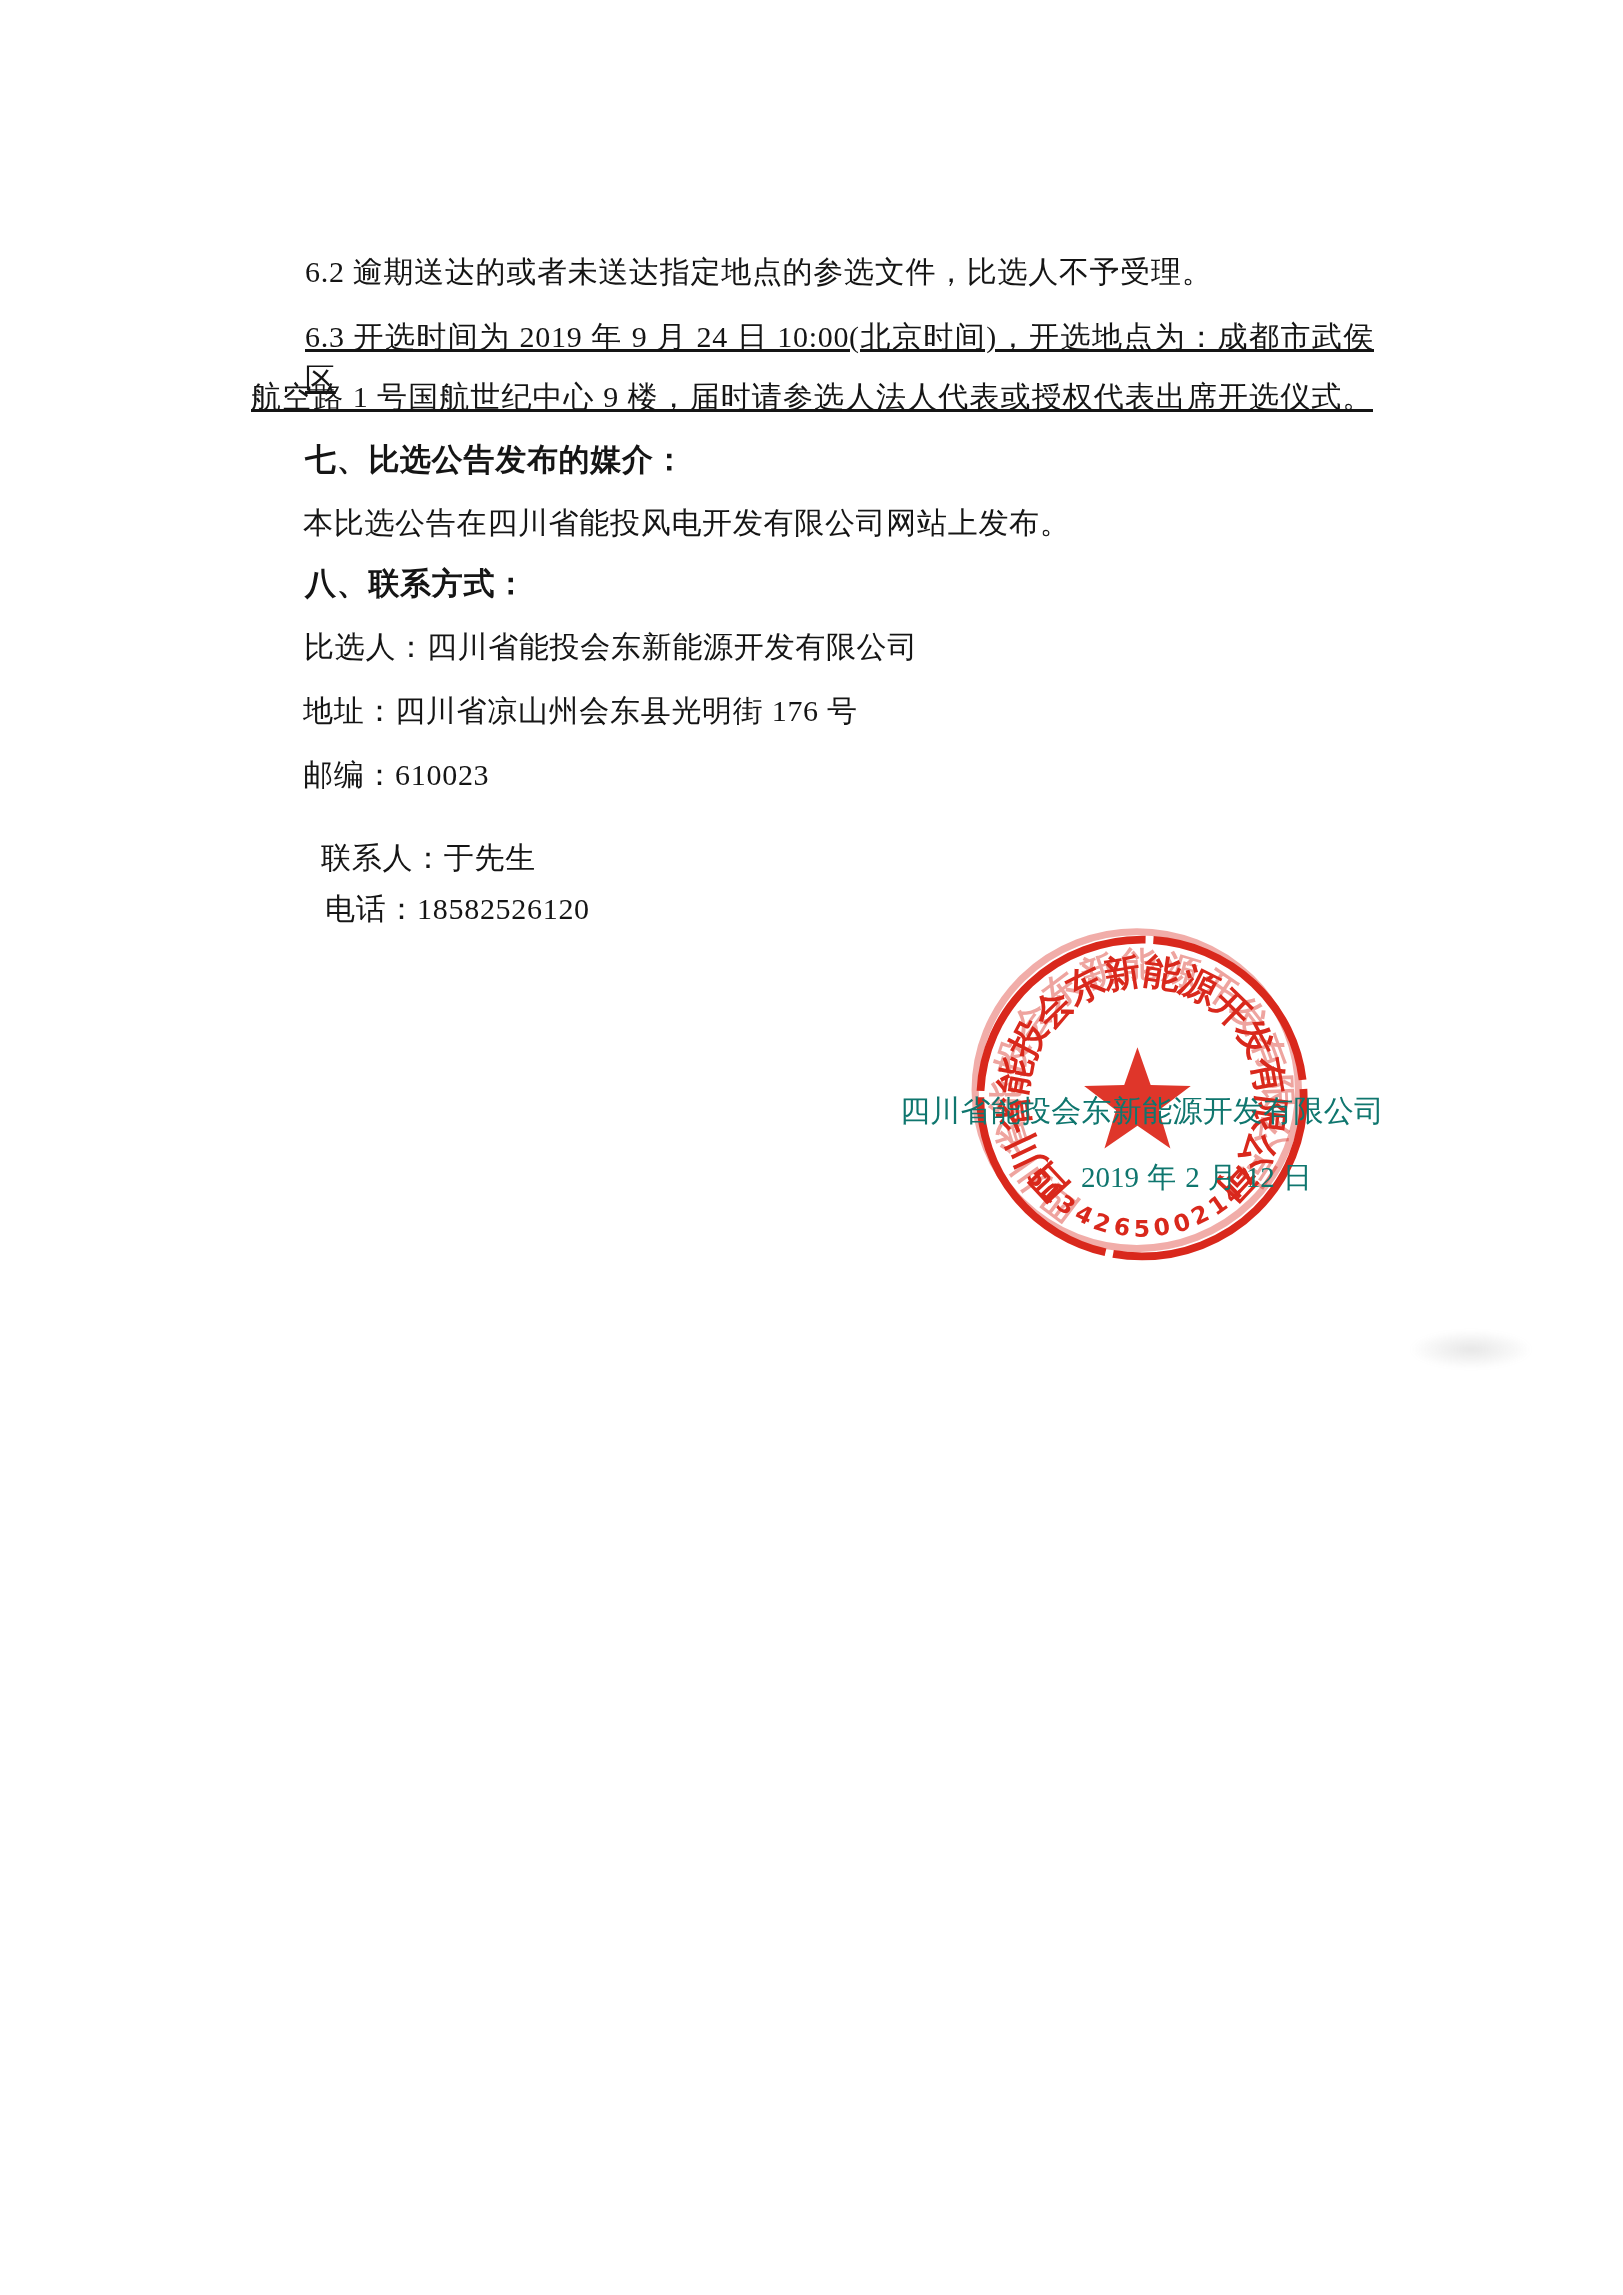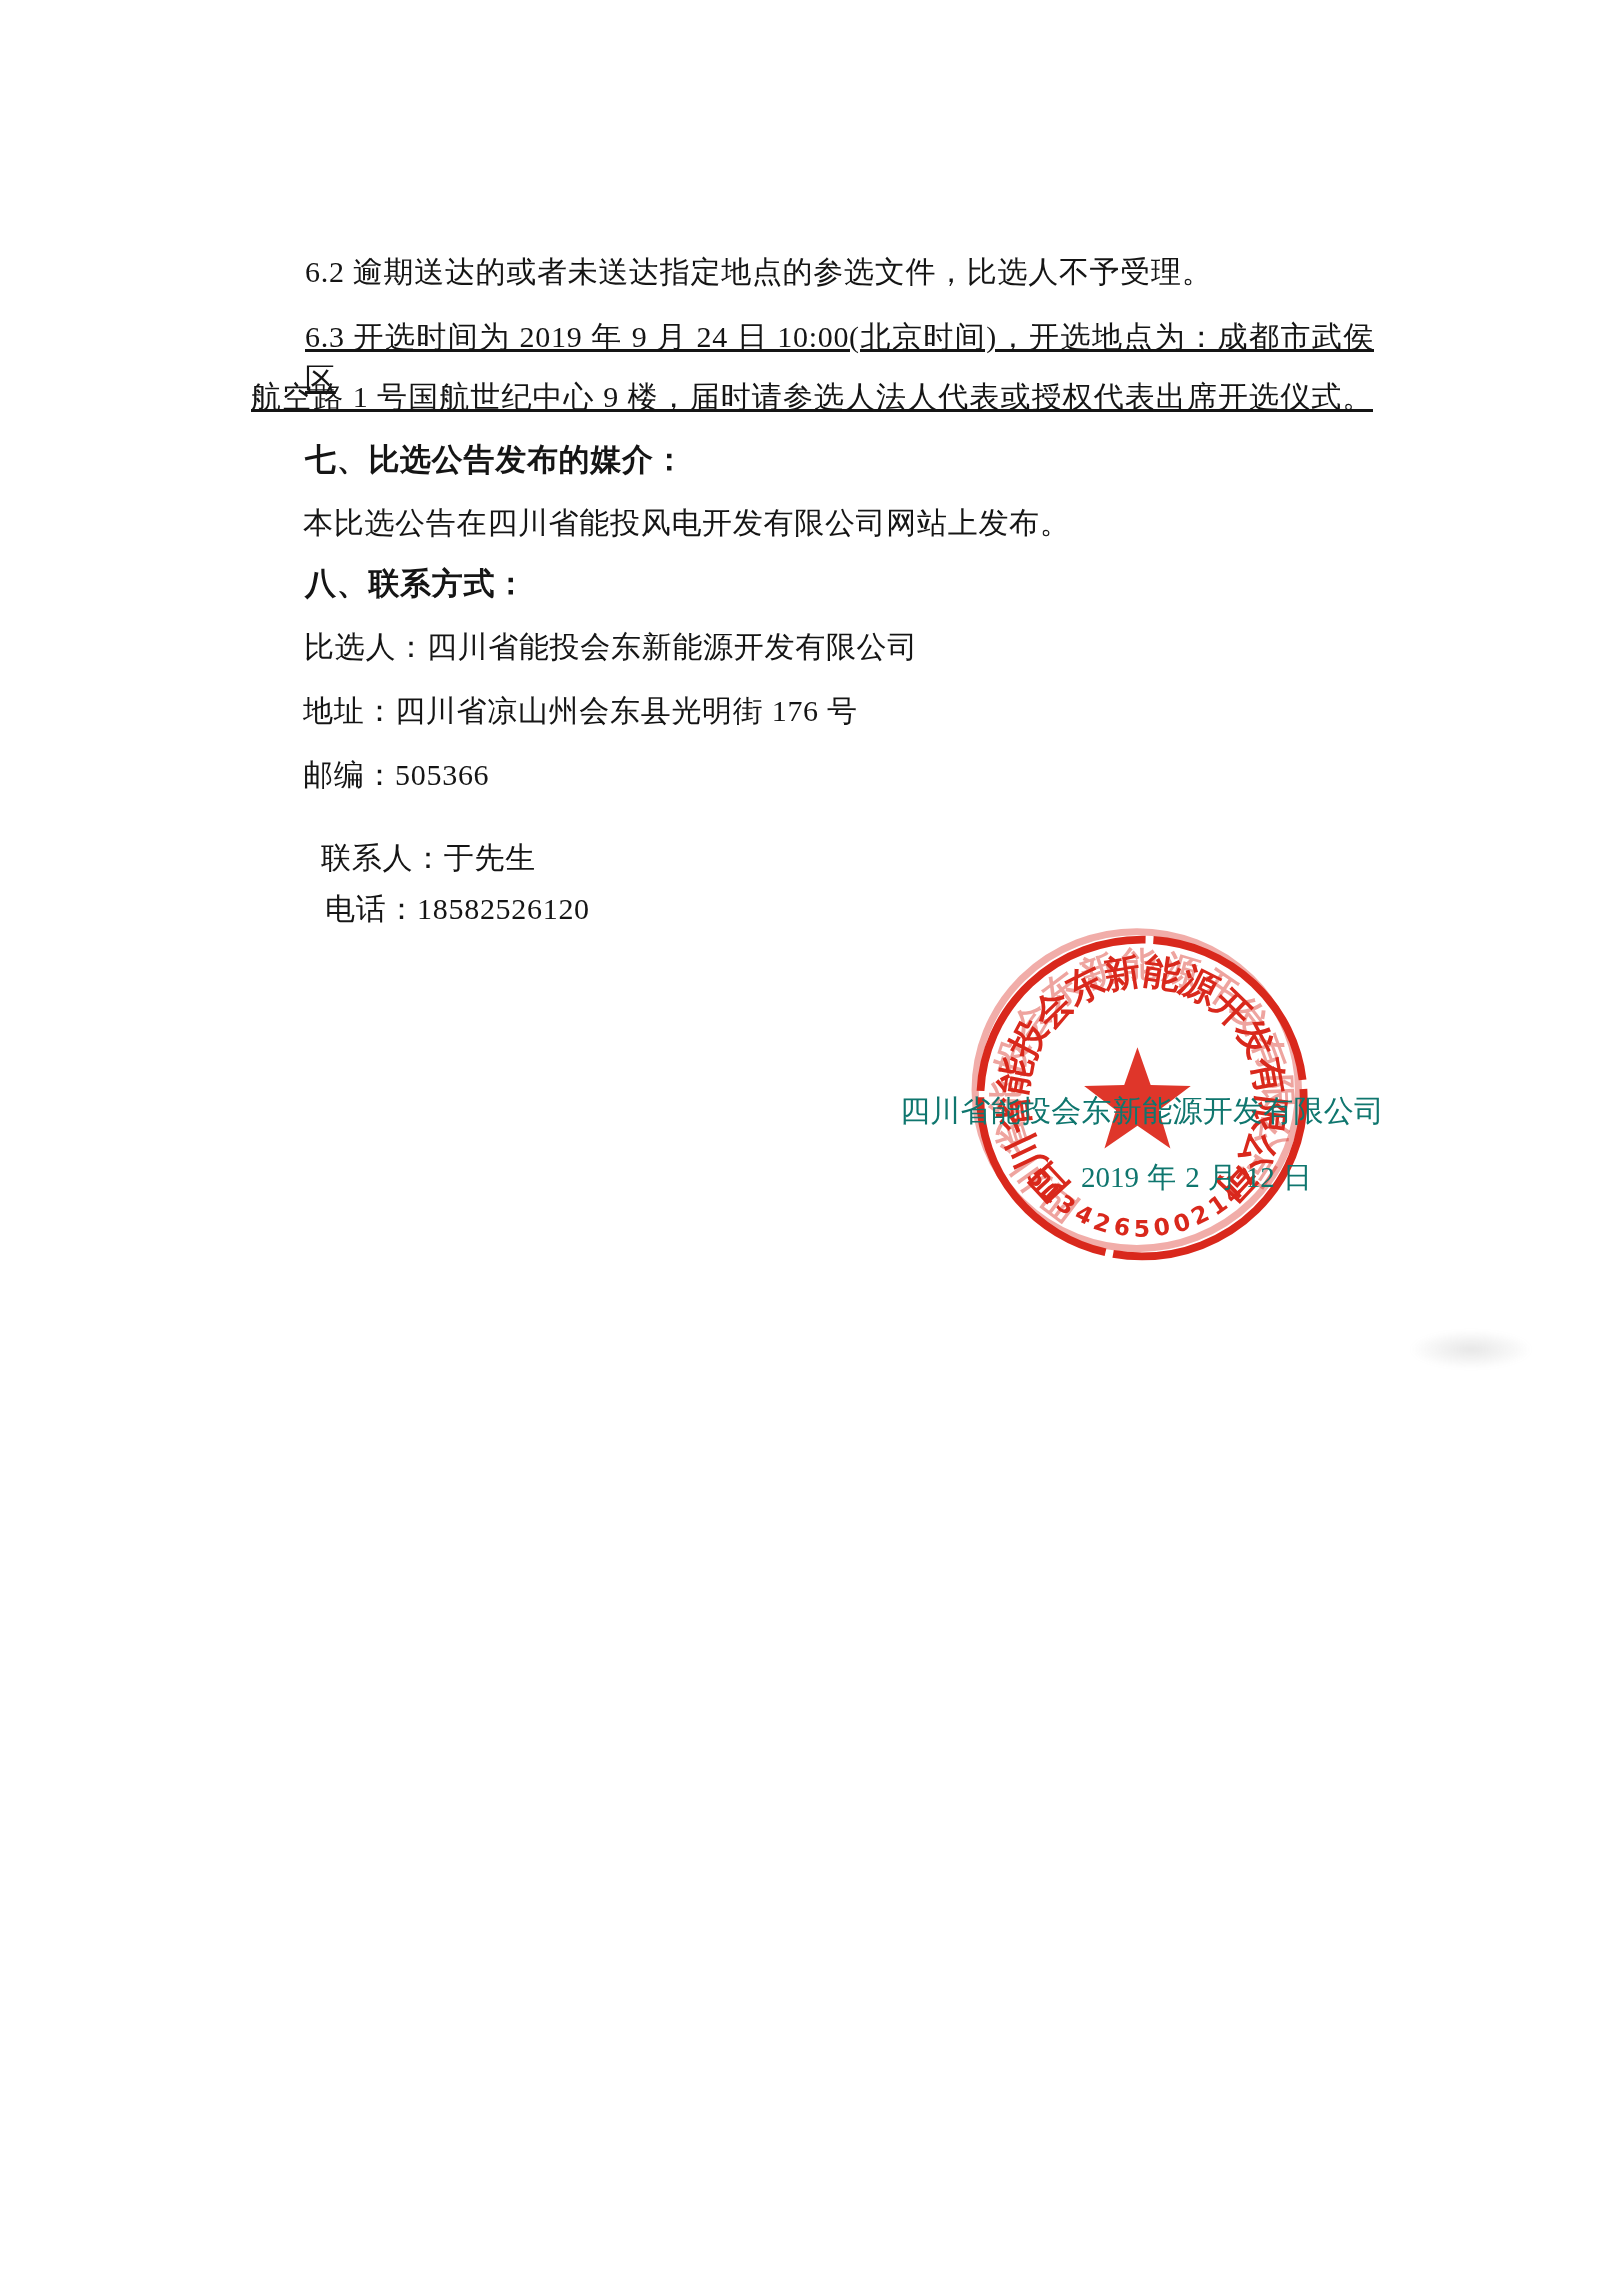--- a/index.html
+++ b/index.html
@@ -76,21 +76,21 @@
 <div class="page" style="background: rgb(255, 255, 255);">
 
   <div class="line" style="top:206px;left:305px">6.2 逾期送达的或者未送达指定地点的参选文件，比选人不予受理。</div>
   <div class="line just" style="top:271px;left:305px;width:1069px">6.3 开选时间为 2019 年 9 月 24 日 10:00(北京时间)，开选地点为：成都市武侯区</div>
   <div class="line just" style="top:331px;left:251px;width:1122px">航空路 1 号国航世纪中心 9 楼，届时请参选人法人代表或授权代表出席开选仪式。</div>
   <div class="line bold" style="top:394px;left:305px">七、比选公告发布的媒介：</div>
   <div class="line" style="top:457px;left:303px">本比选公告在四川省能投风电开发有限公司网站上发布。</div>
   <div class="line bold" style="top:518px;left:305px">八、联系方式：</div>
   <div class="line" style="top:581px;left:304px">比选人：四川省能投会东新能源开发有限公司</div>
   <div class="line" style="top:645px;left:303px">地址：四川省凉山州会东县光明街 176 号</div>
-  <div class="line" style="top:709px;left:303px">邮编：505366</div>
+  <div class="line" style="top:709px;left:303px">邮编：610023</div>
   <div class="line" style="top:792px;left:321px">联系人：于先生</div>
   <div class="line" style="top:843px;left:325px">电话：18582526120</div>
 
   <div class="seal" id="seal">
     <svg width="352" height="352" viewBox="0 0 540 540">
 
       <ellipse cx="262" cy="258" rx="248" ry="243" fill="none" stroke="#d9281c" stroke-width="11" opacity="0.38"></ellipse>
 
       <ellipse cx="270" cy="270" rx="248" ry="243" fill="none" stroke="#d9281c" stroke-width="12" stroke-dasharray="430 12 330 10 380 12 340 14"></ellipse>
 

